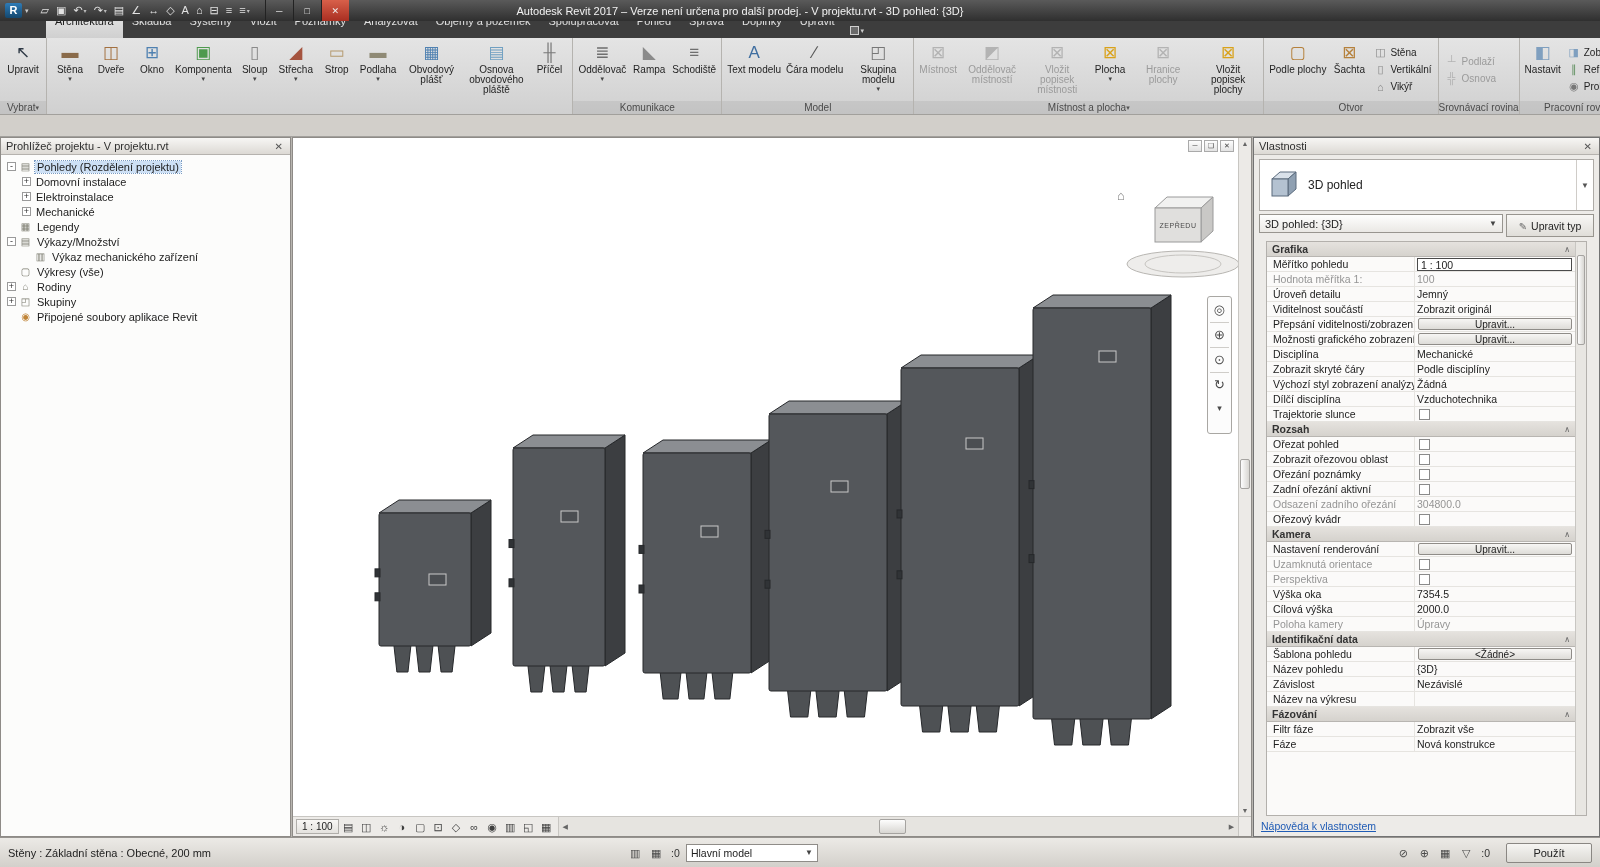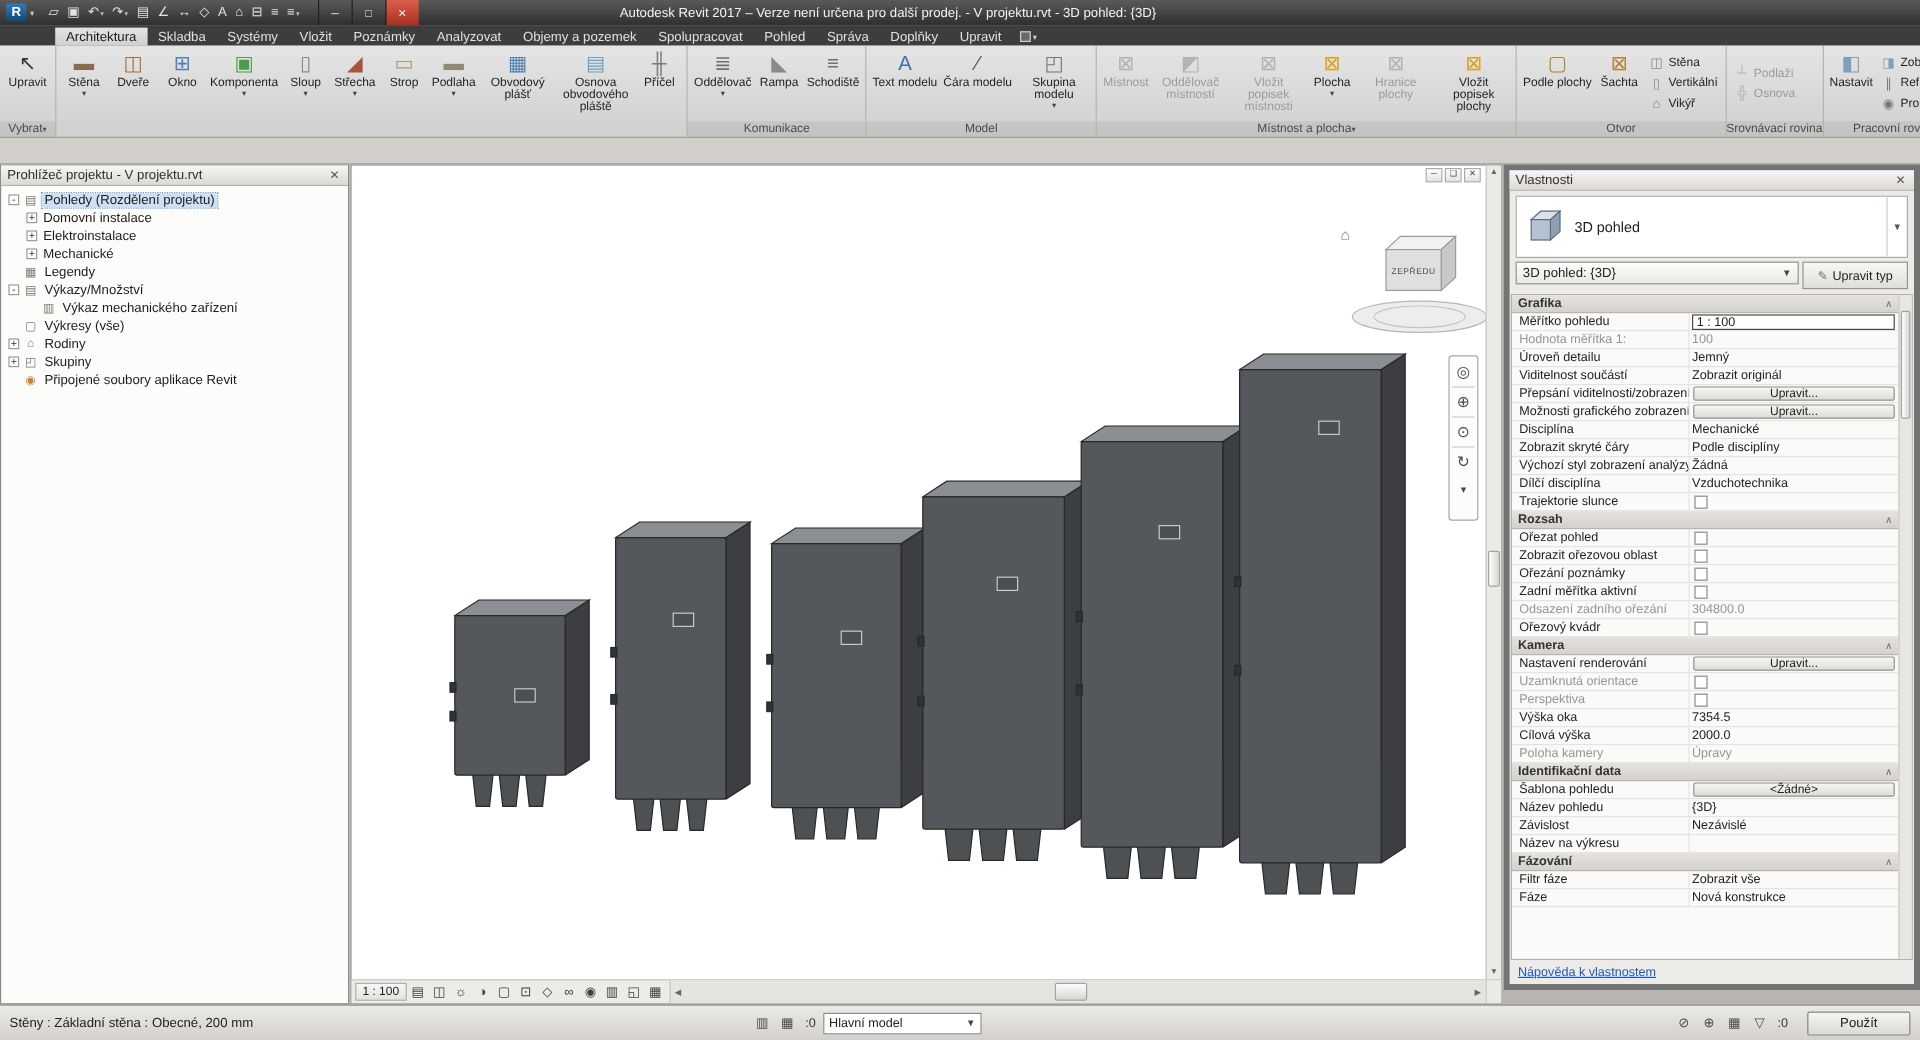--- a/index.html
+++ b/index.html
@@ -31,21 +31,21 @@
 .userchip{display:flex;align-items:center;gap:3px;font-size:10px;color:#e8e8e8}
 .g-user::before{content:"◉";font-size:10px;color:#cfcfcf}
 .g-caret::before{content:"▾";font-size:7px;color:#bbb}
 .winbtns{display:flex;margin-left:8px;height:21px}
 .wb{width:28px;height:21px;display:flex;align-items:center;justify-content:center;font-size:9px;color:#eee;border-left:1px solid #222}
 .wb.close{background:linear-gradient(#d8604a,#a92e21)}
 
 
 .tabbar{position:absolute;left:0;top:21px;width:1600px;height:17px;background:#3d3d3d;display:flex;align-items:flex-end;padding-left:46px}
 .tabs{display:flex;align-items:flex-end}
-.tab{padding:2px 9px 1px;font-size:11px;color:#e0e0e0;white-space:nowrap}
+.tab{padding:2px 9px 11px;font-size:11px;color:#e0e0e0;white-space:nowrap}
 .tab.active{background:linear-gradient(#e4e4e4,#d0d0d0);color:#1a1a1a}
 .modify-ind{display:flex;align-items:center;gap:2px;margin-left:6px;padding-bottom:3px}
 .mi-box{width:9px;height:9px;border:1px solid #cfcfcf;background:#6a6a6a}
 .mi-caret{font-size:7px;color:#ccc}
 
 
 .ribbon{position:absolute;left:0;top:38px;width:1600px;height:77px;background:linear-gradient(#e4e4e4,#d0d0d0);display:flex;overflow:hidden;border-bottom:1px solid #a2a09c}
 .panel{display:flex;flex-direction:column;border-right:1px solid #b5b3af;flex:0 0 auto}
 .panel-content{height:63px;display:flex;align-items:stretch;padding:1px 3px;gap:1px}
 .panel-label{height:13px;font-size:10px;color:#4a4a4a;background:rgba(0,0,0,.06);display:flex;align-items:center;justify-content:center;gap:0;padding:0 0;white-space:nowrap}
@@ -89,32 +89,32 @@
 .vcb{display:flex;align-items:center;gap:1px;padding:0 3px;flex:0 0 auto}
 .scale-btn{border:1px solid #b0aeaa;background:linear-gradient(#f8f7f5,#e4e2de);font-size:10px;padding:1px 5px;color:#222;white-space:nowrap}
 .vcb-ico{width:17px;height:16px;font-size:11px;line-height:16px;text-align:center;color:#3f3f3f}
 .hscroll{flex:1;height:100%;display:flex;align-items:center;background:#e6e4e0;border-left:1px solid #c8c6c2}
 .h-arrow{width:13px;font-size:7px;color:#666;text-align:center}
 .htrack{flex:1;height:100%;position:relative}
 .hthumb{position:absolute;top:2px;bottom:2px;left:47%;width:27px;background:linear-gradient(#fdfdfd,#d8d6d2);border:1px solid #a5a3a0;border-radius:2px}
 .corner{width:13px;height:100%;background:#eceae7;border-left:1px solid #c8c6c2}
 
 
-.props{position:absolute;left:1253px;top:137px;width:347px;bottom:42px;background:#edebe8;border:5px solid #737373;display:flex;flex-direction:column}
+.props{position:absolute;left:1253px;top:137px;width:347px;bottom:30px;background:#edebe8;border:1px solid #737373;display:flex;flex-direction:column}
 .typebox{margin:4px 5px 3px;height:52px;background:#fff;border:1px solid #aeaba7;display:flex;align-items:center;flex:0 0 auto}
 .typebox .ticon{margin:0 8px 0 6px;flex:0 0 auto}
 .type-label{font-size:12px;color:#222;flex:1}
 .type-dd{width:17px;align-self:stretch;border-left:1px solid #cfccc8;display:flex;align-items:center;justify-content:center;font-size:8px;color:#555}
 .selrow{display:flex;margin:0 5px 4px;gap:3px;flex:0 0 auto}
 .type-combo{flex:1;height:19px;border:1px solid #98958f;background:linear-gradient(#fefefe,#eae8e4);display:flex;align-items:center;padding:0 5px;font-size:11px}
 .type-combo .cc{flex:1;white-space:nowrap;overflow:hidden}
 .combo-dd{font-size:8px;color:#444}
 .edit-type-btn{width:88px;height:23px;border:1px solid #98958f;background:linear-gradient(#f8f7f5,#e0ded9);display:flex;align-items:center;justify-content:center;gap:4px;font-size:10.5px;white-space:nowrap}
 .et-ico::before{content:"✎";font-size:10px;color:#6a6a6a}
-.pgrid{flex:1;margin:0 1px;background:#fbfaf9;border:1px solid #b3b0ac;position:relative;overflow:hidden}
+.pgrid{flex:1;margin:0 12px;background:#fbfaf9;border:1px solid #b3b0ac;position:relative;overflow:hidden}
 .grows{position:absolute;left:0;top:0;right:11px;bottom:0;overflow:hidden}
 .grp{height:15px;background:linear-gradient(#e5e2de,#d5d2cd);border-bottom:1px solid #b8b5b1;display:flex;align-items:center;padding:0 5px;font-weight:bold;font-size:10.5px;color:#333}
 .chev{margin-left:auto;font-size:8px;color:#666;font-weight:normal}
 .prow{height:15px;display:flex;border-bottom:1px solid #e6e4e0;align-items:stretch}
 .plabel{width:148px;flex:0 0 148px;border-right:1px solid #e6e4e0;display:flex;align-items:center;padding-left:6px;font-size:10.5px;color:#222;overflow:hidden;white-space:nowrap}
 .pvalue{flex:1;display:flex;align-items:center;padding:0 2px;font-size:10.5px;color:#222;overflow:hidden;white-space:nowrap}
 .muted{color:#959595 !important}
 .mini-btn{flex:1;height:12px;line-height:11px;text-align:center;border:1px solid #8f8c88;background:linear-gradient(#f7f6f4,#dedcd8);font-size:10px;border-radius:2px;margin:0 1px}
 .cb{width:11px;height:11px;border:1px solid #8a8a8a;background:#fff;margin-left:2px}
 .val-input{flex:1;height:13px;line-height:12px;border:1px solid #4a4a4a;background:#fff;padding:0 3px;font-size:10.5px;margin-right:1px}
@@ -717,21 +717,21 @@
               <div class="cb"></div>
             </div>
           </div>
           <div class="prow">
             <div class="plabel">Ořezání poznámky</div>
             <div class="pvalue">
               <div class="cb"></div>
             </div>
           </div>
           <div class="prow">
-            <div class="plabel">Zadní měřítka aktivní</div>
+            <div class="plabel">Zadní ořezání aktivní</div>
             <div class="pvalue">
               <div class="cb"></div>
             </div>
           </div>
           <div class="prow">
             <div class="plabel muted">Odsazení zadního ořezání</div>
             <div class="pvalue muted">304800.0</div>
           </div>
           <div class="prow">
             <div class="plabel">Ořezový kvádr</div>

